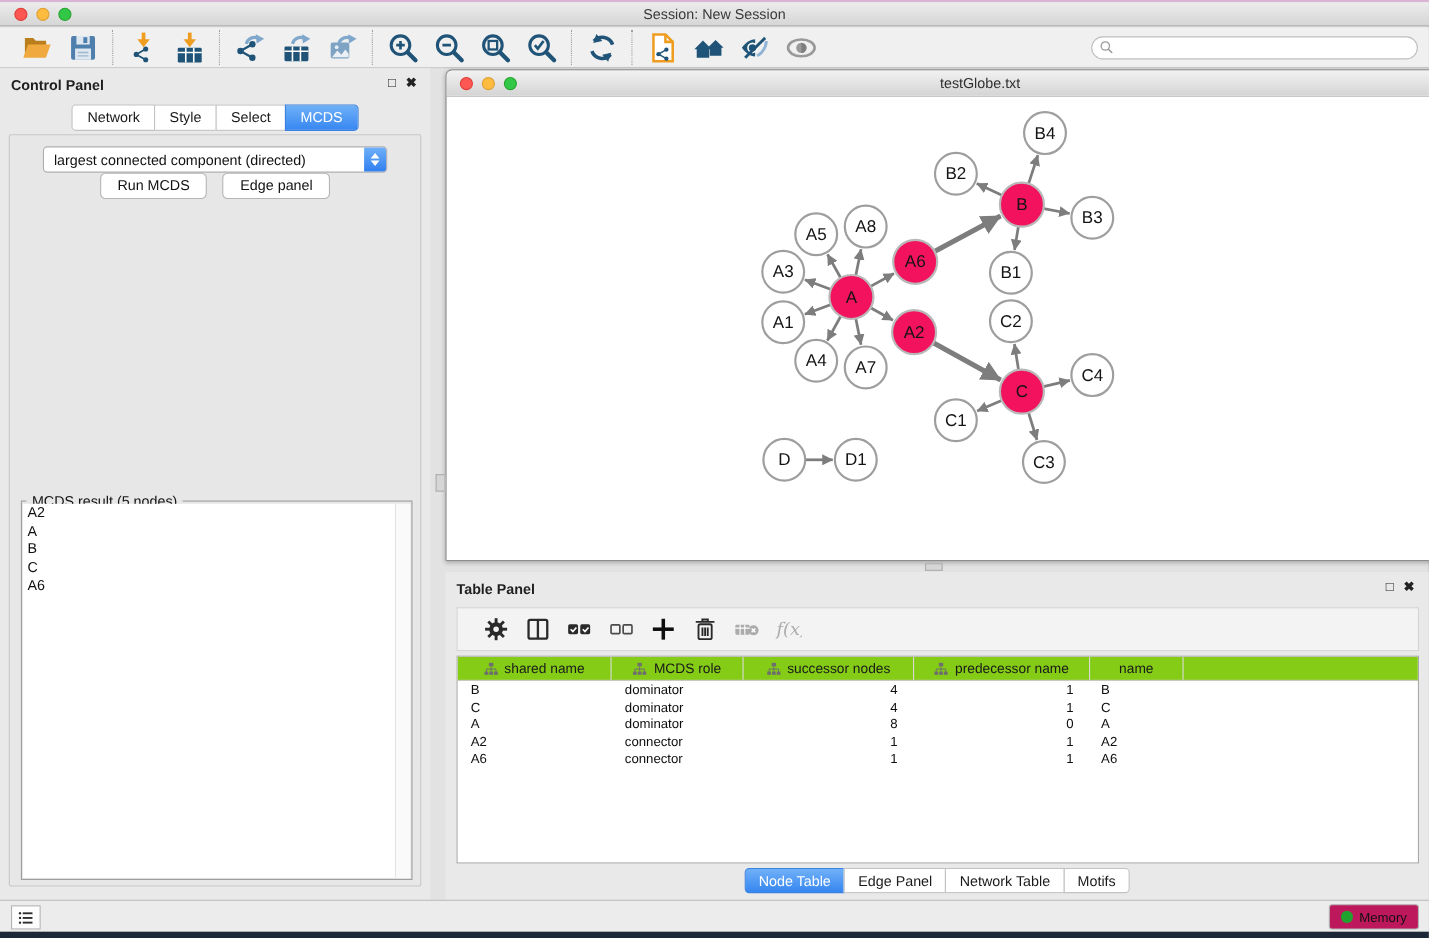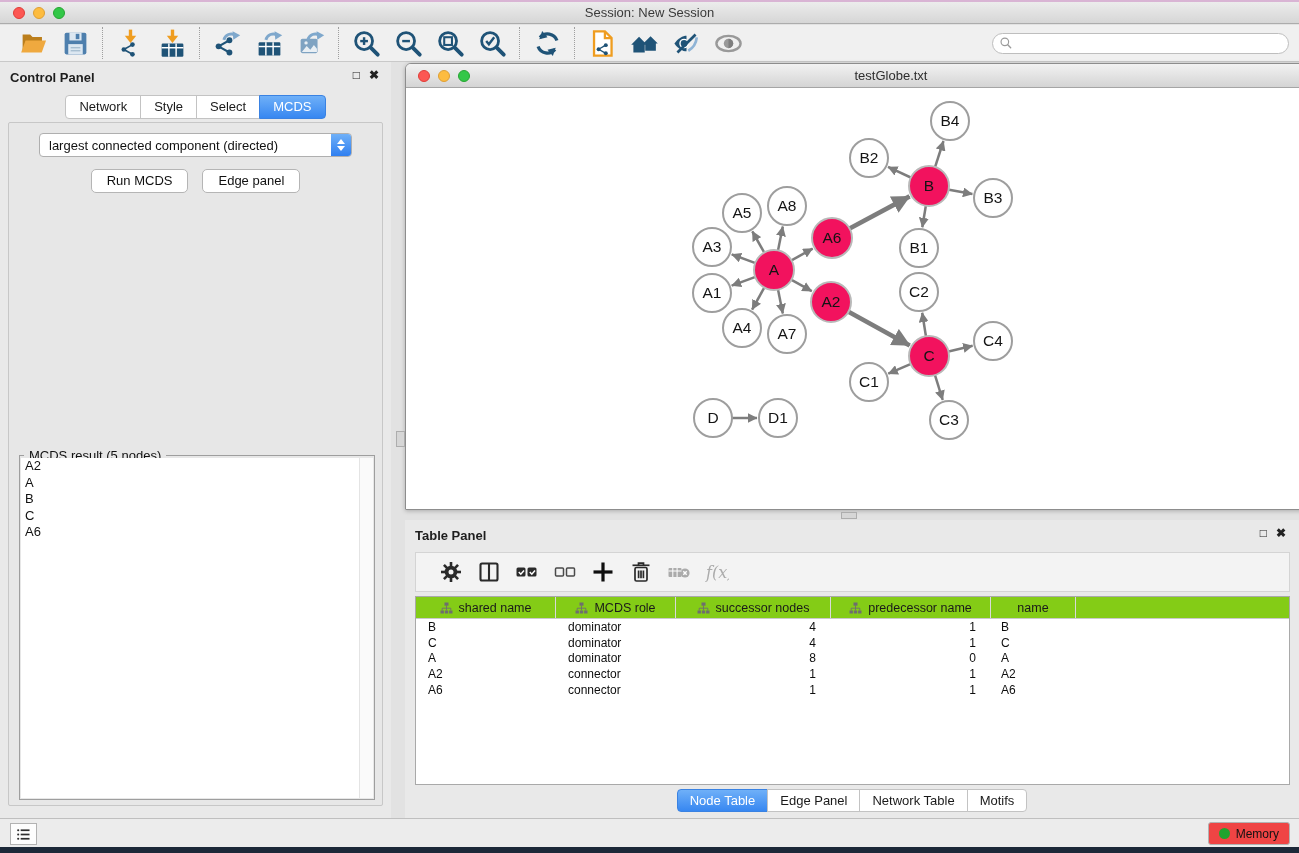--- a/index.html
+++ b/index.html
@@ -49,21 +49,21 @@
   .cp-inner { position:absolute; left:8px; right:8px; top:60px; bottom:12px;
     background:#E7E7E7; border:1px solid #C7C7C7; border-radius:2px; }
   .opt-label { text-align:center; margin-top:15px; font-size:13px; color:#111; }
   .combo { position:relative; margin:10px auto 0; width:313px; height:24px; background:#FFF;
     border:1px solid #AFAFAF; border-radius:4px; display:flex; align-items:center; cursor:default; }
   .combo-text { font-size:13px; color:#111; padding-left:9px; flex:1; white-space:nowrap; overflow:hidden; }
   .combo-btn { width:20px; height:22px; border-radius:0 3px 3px 0; background:linear-gradient(#6FB0F8,#2F7FF0);
     display:flex; flex-direction:column; align-items:center; justify-content:center; gap:2px; }
   .chev-up { width:0; height:0; border-left:4px solid transparent; border-right:4px solid transparent; border-bottom:5px solid #FFF; }
   .chev-dn { width:0; height:0; border-left:4px solid transparent; border-right:4px solid transparent; border-top:5px solid #FFF; }
-  .btn-row { display:flex; justify-content:center; gap:14px; margin-top:12px; }
+  .btn-row { display:flex; justify-content:center; gap:14px; }
   .pbtn { padding:3px 15px 4px; background:#FFF; border:1px solid #B5B5B5; border-radius:5px;
     font-size:13px; color:#111; cursor:default; }
   .groupbox { position:absolute; left:10px; right:7px; top:332px; bottom:5px; border:1px solid #9E9E9E; }
   .groupbox-legend { position:absolute; top:-8px; left:4px; background:#E7E7E7; padding:0 5px;
     font-size:13px; color:#111; }
   .mcds-list { position:absolute; left:1px; right:1px; top:2px; bottom:1px; background:#FFF; overflow:hidden; }
   .vtrack { position:absolute; right:0; top:0; bottom:0; width:14px; background:#FAFAFA; border-left:1px solid #E4E4E4; }
   .mcds-item { font-size:13px; line-height:16.5px; padding-left:4px; color:#111; }
 
   
@@ -97,21 +97,21 @@
   .td.right { text-align:right; padding-right:15px; }
   .tp-tabs { position:absolute; left:0; right:0; top:269px; display:flex; justify-content:center; }
   .tp-tabs .seg { padding:2.5px 12px 3.5px; font-size:13px; }
 
   
   .statusbar { position:absolute; left:0; top:818px; width:100%; height:29px; background:#ECECEC;
     border-top:1px solid #BFBFBF; }
   .listbtn { position:absolute; left:10px; top:4px; width:27px; height:22px; background:#FDFDFD;
     border:1px solid #B2B2B2; display:flex; align-items:center; justify-content:center; cursor:default; }
   .listbtn svg { width:17px; height:17px; }
-  .membtn { position:absolute; right:9px; top:3px; height:23px; background:#ef4444; border:1px solid #B2B2B2;
+  .membtn { position:absolute; right:9px; top:3px; height:23px; background:#be185d; border:1px solid #B2B2B2;
     border-radius:3px; display:flex; align-items:center; gap:6px; padding:0 10px; font-size:12px; color:#111; cursor:default; }
   .memdot { width:11px; height:11px; border-radius:50%; background:#1FA32E; }
 </style>
 </head>
 <body>
 
 <div class="app">
   <div class="desktop-top"></div>
 
   <div class="titlebar">

